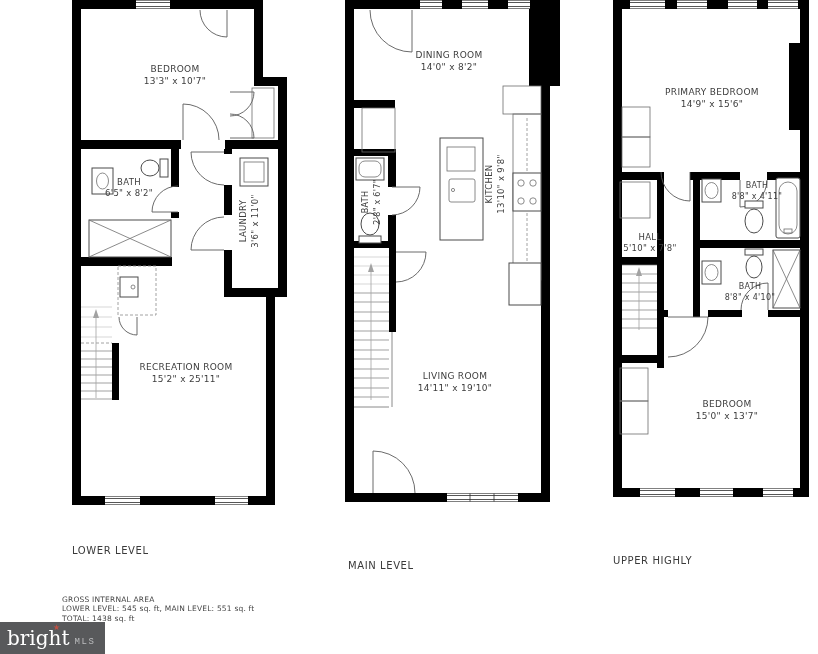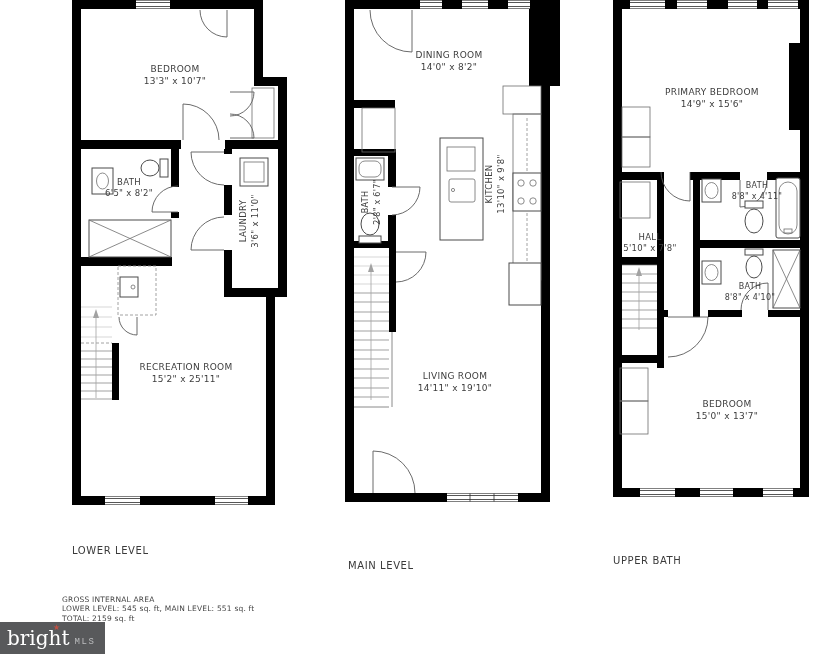--- a/index.html
+++ b/index.html
@@ -424,26 +424,26 @@
       <text class="rtext rtext-sm" x="650" y="251">5'10" x 7'8"</text>
       <text class="rtext rtext-xs" x="750" y="289">BATH</text>
       <text class="rtext rtext-xs" x="750" y="300">8'8" x 4'10"</text>
       <text class="rtext" x="727" y="407">BEDROOM</text>
       <text class="rtext" x="727" y="419">15'0" x 13'7"</text>
     </g>
   </svg>
 
   <div class="level-label" style="left:72px;top:517px;">LOWER LEVEL</div>
   <div class="level-label" style="left:348px;top:532px;text-align:right;">MAIN LEVEL</div>
-  <div class="level-label" style="left:613px;top:527px;">UPPER BATH</div>
+  <div class="level-label" style="left:613px;top:527px;">UPPER HIGHLY</div>
 
   <div id="footer">
     <div>GROSS INTERNAL AREA</div>
     <div>LOWER LEVEL: 545 sq. ft, MAIN LEVEL: 551 sq. ft</div>
-    <div>TOTAL: 2159 sq. ft</div>
+    <div>TOTAL: 1438 sq. ft</div>
   </div>
 
   <div id="logo">
     <span class="logo-word">bright</span>
     <span class="logo-star">★</span>
     <span class="logo-suffix">MLS</span>
   </div>
 
 </div>
 

